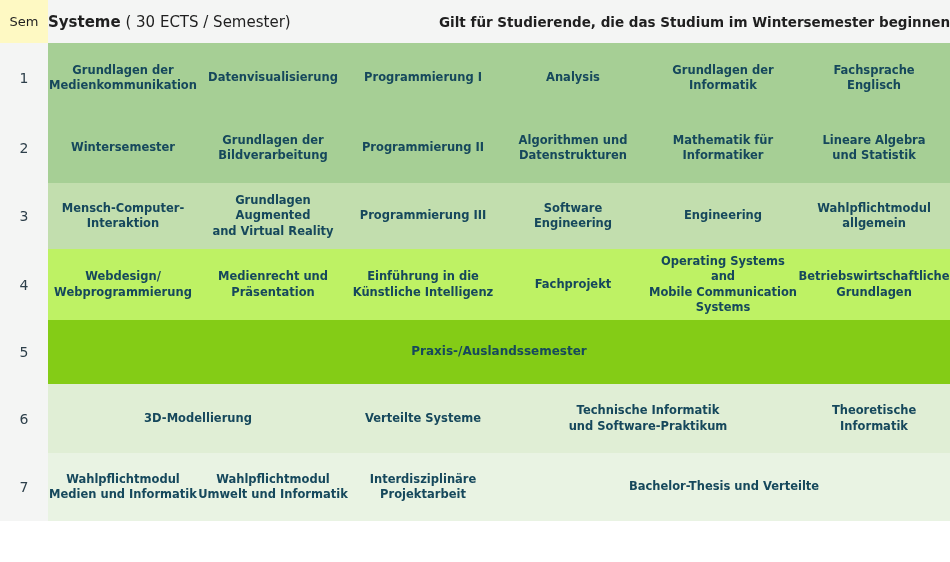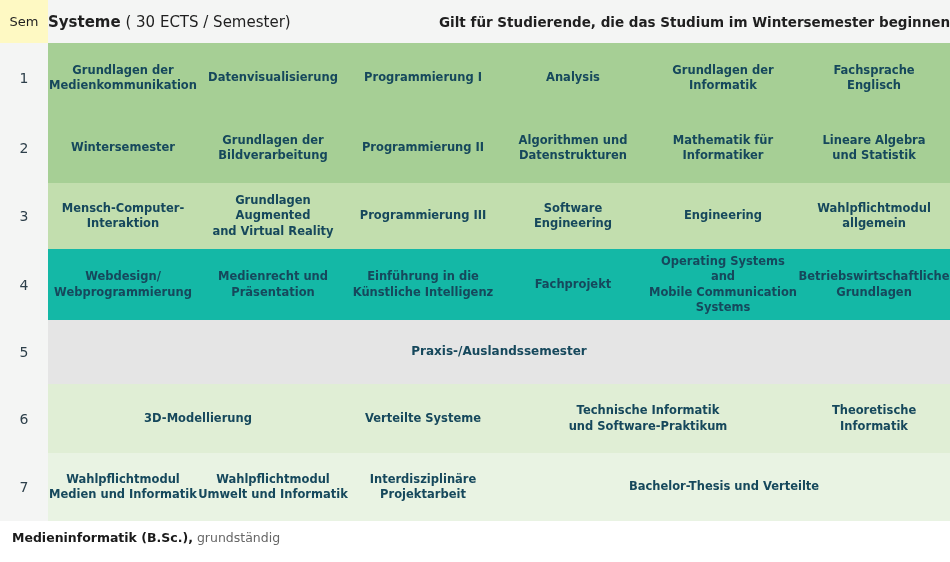--- a/index.html
+++ b/index.html
@@ -103,22 +103,22 @@
     box-sizing: border-box;
   }
   .mod.last {
     border-right: 0;
   }
 
   
   .tint-1 { background: #a6cf95; }
   .tint-2 { background: #a6cf95; }
   .tint-3 { background: #c2deae; }
-  .tint-4 { background: #14b8a6; }
-  .tint-5 { background: #e5e5e5; }
+  .tint-4 { background: #bef264; }
+  .tint-5 { background: #84cc16; }
   .tint-6 { background: #e0eed5; }
   .tint-7 { background: #e9f3e3; }
 
   
   .r1 > td { height: 70px; }
   .r2 > td { height: 70px; }
   .r3 > td { height: 66px; }
   .r4 > td { height: 71px; }
   .r5 > td { height: 64px; }
   .r6 > td { height: 69px; }
@@ -223,15 +223,14 @@
         <tr class="r7">
           <td class="sem-cell">7</td>
           <td class="mod tint-7">Wahlpflichtmodul<br>Medien und Informatik</td>
           <td class="mod tint-7">Wahlpflichtmodul<br>Umwelt und Informatik</td>
           <td class="mod tint-7">Interdisziplinäre<br>Projektarbeit</td>
           <td class="mod tint-7 last" colspan="3">Bachelor-Thesis und Verteilte</td>
         </tr>
       </tbody>
   </table>
 
-  <div class="caption"><span class="deg">Medieninformatik (B.Sc.),</span><span class="kind"> grundständig</span></div>
 
 </div>
 
 </body></html>

